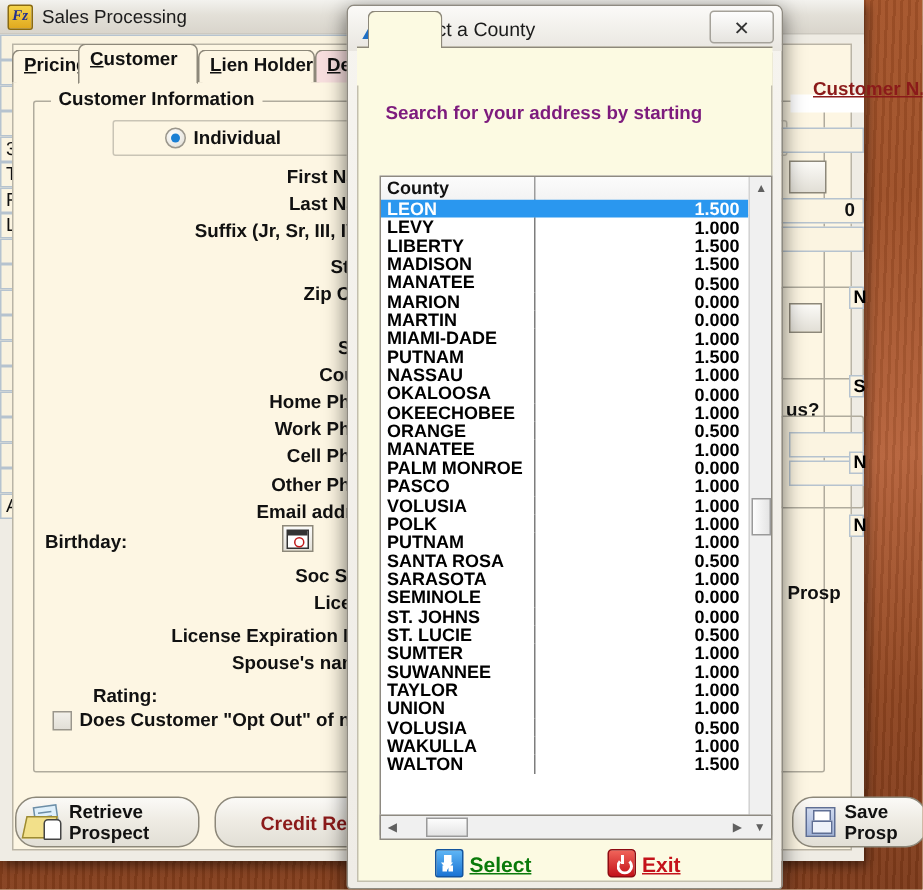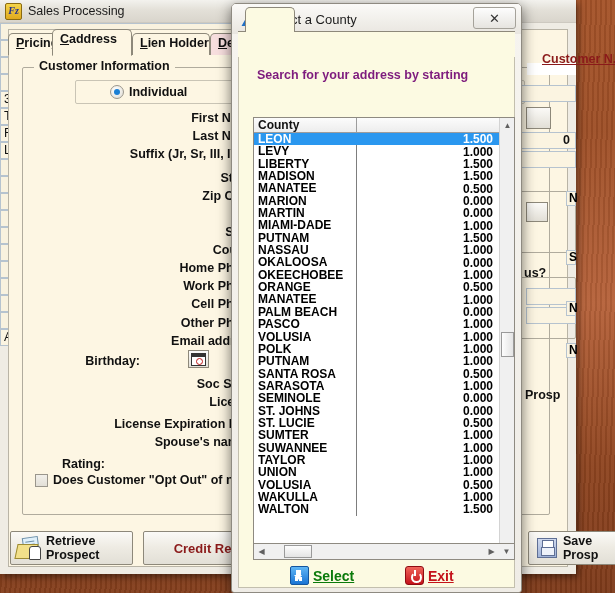--- a/index.html
+++ b/index.html
@@ -102,21 +102,21 @@
   .calglyph::after{content:"";position:absolute;left:4px;top:4px;width:5px;height:5px;border-radius:50%;
     border:1.5px solid #c01a1a;}
   
   .cbrow{position:absolute;display:flex;align-items:center;font-size:12.5px;font-weight:bold;color:#111;}
   .cbox{width:13px;height:13px;box-sizing:border-box;border:1px solid #9a968c;
     background:linear-gradient(180deg,#f2f0ea,#e2dfd7);margin-right:5px;flex:0 0 13px;}
   
   .btn3d{
     position:absolute;box-sizing:border-box;
     background:linear-gradient(180deg,#fbfaf7 0%,#eeebe3 48%,#e2dfd6 100%);
-    border:1px solid #8d887a;border-radius:2px;
+    border:1px solid #8d887a;border-radius:14px;
     display:flex;align-items:center;
   }
   .btn-lines{font-size:12.5px;font-weight:bold;color:#111;line-height:14px;}
   .folder-ico{width:26px;height:22px;position:relative;margin:0 4px 0 5px;flex:0 0 26px;}
   .folder-ico .pap{position:absolute;left:7px;top:0;width:14px;height:17px;background:#dff0fb;
     border:1px solid #6d8ea6;transform:rotate(-8deg);}
   .folder-ico .pap i{position:absolute;left:2px;width:9px;height:1px;background:#6d8ea6;display:block;}
   .folder-ico .fld{position:absolute;left:0;top:7px;width:19px;height:13px;background:#f2e08a;
     border:1px solid #9c8a33;transform:skewX(-12deg);}
   .folder-ico .hand{position:absolute;left:13px;top:9px;width:10px;height:12px;background:#fff;
@@ -165,21 +165,21 @@
   #dlg-tabline{position:absolute;left:6px;top:27px;width:277px;height:1px;background:#8d887a;}
   #dlg-tabpanel{position:absolute;left:6px;top:27px;width:277px;height:26px;background:#fcfae2;}
   .hint{
     position:absolute;left:25px;font-size:12.5px;font-weight:bold;color:#7d1b7d;white-space:nowrap;
   }
   
   #listwrap{
     position:absolute;left:253px;top:117px;width:262px;height:440px;
     background:#fff;border:1px solid #8e8a81;box-sizing:border-box;
   }
-  #lhead{position:absolute;left:0;top:0;width:245px;height:15px;
+  #lhead{position:absolute;left:0;top:0;width:245px;height:26px;
     background:linear-gradient(180deg,#fcfcfc,#ededed);border-bottom:1px solid #9c9c9c;
     box-sizing:border-box;display:flex;}
   #lhead .hc1{width:103px;font-size:12px;font-weight:bold;color:#111;padding-left:4px;
     border-right:1px solid #9c9c9c;box-sizing:border-box;line-height:14px;}
   #lhead .hc2{flex:1;font-size:12px;font-weight:bold;color:#111;text-align:center;line-height:14px;}
   #rows{position:absolute;left:0;top:15px;width:245px;height:412px;overflow:hidden;}
   .lrow{height:12.35px;display:flex;align-items:center;font-size:12px;font-weight:bold;color:#000;
     font-family:"Liberation Sans",sans-serif;}
   .lrow .c1{width:103px;padding-left:4px;box-sizing:border-box;border-right:1px solid #7d7d7d;
     height:12.35px;line-height:12px;white-space:nowrap;overflow:hidden;}
@@ -225,21 +225,21 @@
   <div id="main-titlebar">
     <div id="app-logo">Fz</div>
     <div id="main-title">Sales Processing</div>
   </div>
 
   <div id="main-body">
     <div id="client"></div>
 
     <div id="tabstrip">
       <div class="tab" style="left:0;width:62px;"><u>P</u><span>ricing</span></div>
-      <div class="tab active" style="left:44px;width:80px;"><u>C</u><span>address</span></div>
+      <div class="tab active" style="left:44px;width:80px;"><u>C</u><span>ustomer</span></div>
       <div class="tab" style="left:124px;width:78px;"><u>L</u><span>ien Holder</span></div>
       <div class="tab pink" style="left:202px;width:58px;"><u>D</u><span>eale</span></div>
     </div>
 
     <div id="grp"></div>
     <div id="grp-title">Customer Information</div>
 
     <div class="radio-row">
       <div class="radio">
         <span class="rdot on"></span>
@@ -309,21 +309,21 @@
     <div class="frow" style="left:60px;top:291px;width:200px;justify-content:flex-end;">
       <span class="flabel">Other Phone:</span>
       </div>
     <div class="finput blank" style="left:143px;top:290px;width:140px;"></div>
 
     <div class="frow" style="left:50px;top:309px;width:210px;justify-content:flex-end;">
       <span class="flabel">Email address:</span>
       </div>
     <div class="finput blank" style="left:143px;top:308px;width:140px;"></div>
 
-    <div class="frow" style="left:30px;top:329px;width:110px;justify-content:flex-end;">
+    <div class="frow" style="left:30px;top:329px;width:110px;">
       <span class="flabel">Birthday:</span>
       </div>
     <div class="finput blank" style="left:95px;top:328px;width:88px;"></div>
     <div class="calbtn" style="position:absolute;left:185px;top:327px;">
       <span class="calglyph"></span>
     </div>
 
     <div class="frow" style="left:60px;top:352px;width:200px;justify-content:flex-end;">
       <span class="flabel">Soc Sec #:</span>
       </div>
@@ -479,21 +479,21 @@
       </div>
       <div class="lrow">
         <div class="c1">ORANGE</div>
         <div class="c2">0.500</div>
       </div>
       <div class="lrow">
         <div class="c1">MANATEE</div>
         <div class="c2">1.000</div>
       </div>
       <div class="lrow">
-        <div class="c1">PALM BEACH</div>
+        <div class="c1">PALM MONROE</div>
         <div class="c2">0.000</div>
       </div>
       <div class="lrow">
         <div class="c1">PASCO</div>
         <div class="c2">1.000</div>
       </div>
       <div class="lrow">
         <div class="c1">VOLUSIA</div>
         <div class="c2">1.000</div>
       </div>

